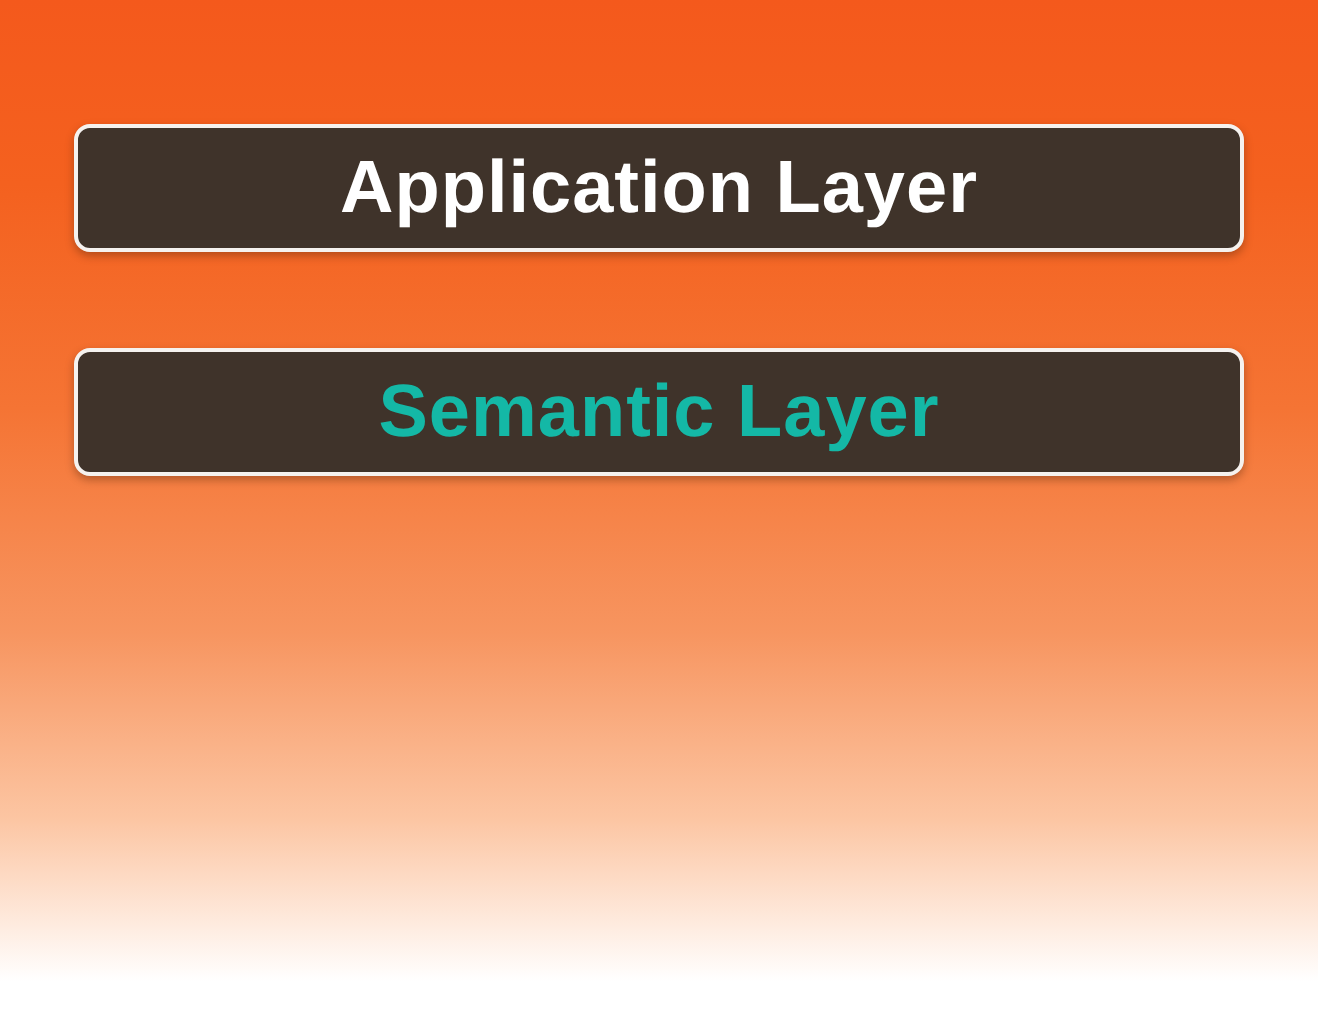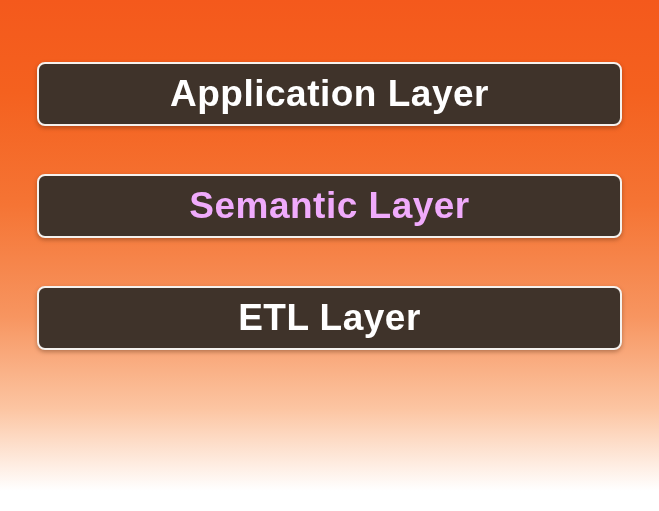--- a/index.html
+++ b/index.html
@@ -49,36 +49,33 @@
   .layer-label {
     font-size: 37px;
     font-weight: bold;
     color: #ffffff;
     letter-spacing: 0.5px;
     white-space: nowrap;
     line-height: 1;
     padding-bottom: 2px;
   }
   .layer-box.accent .layer-label {
-    color: #f0abfc;
+    color: #14b8a6;
   }
 </style>
 </head>
 <body>
 
 <div class="slide">
   <div class="stack">
 
     <div class="layer-box">
       <span class="layer-label">Application Layer</span>
     </div>
 
     <div class="layer-box accent">
       <span class="layer-label">Semantic Layer</span>
     </div>
 
 
-    <div class="layer-box">
-      <span class="layer-label">ETL Layer</span>
-    </div>
 
   </div>
 </div>
 
 </body></html>

